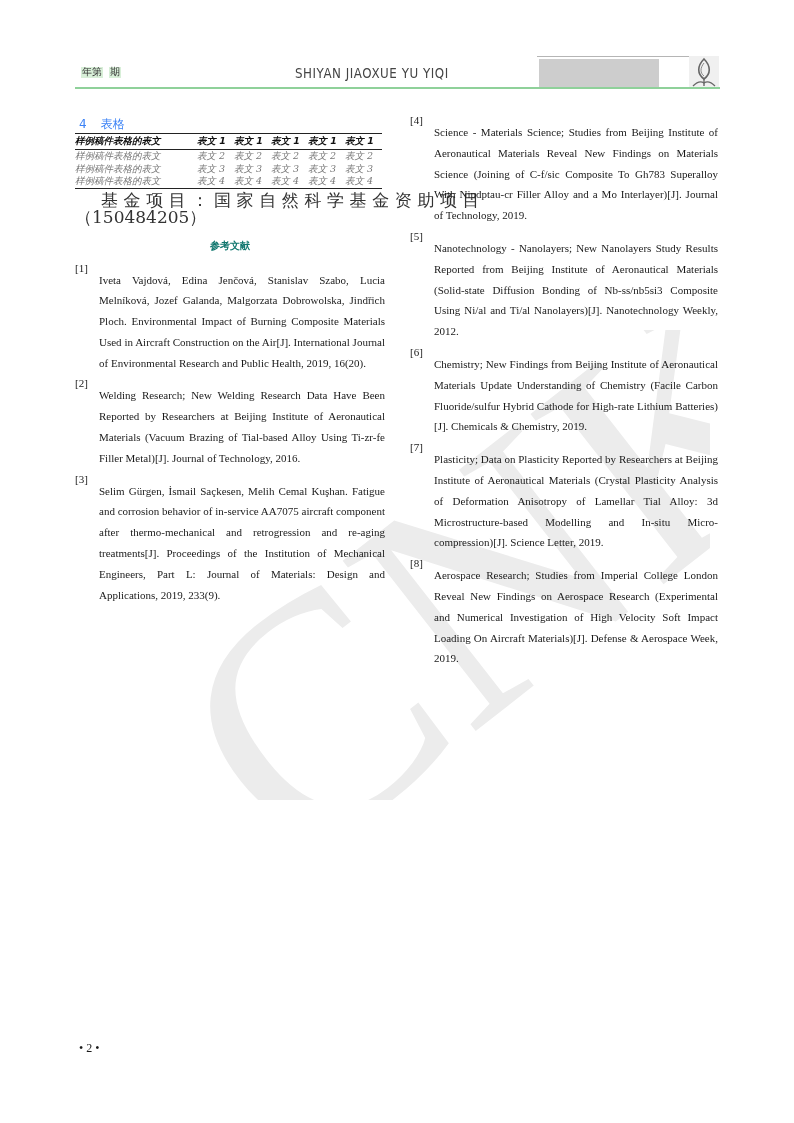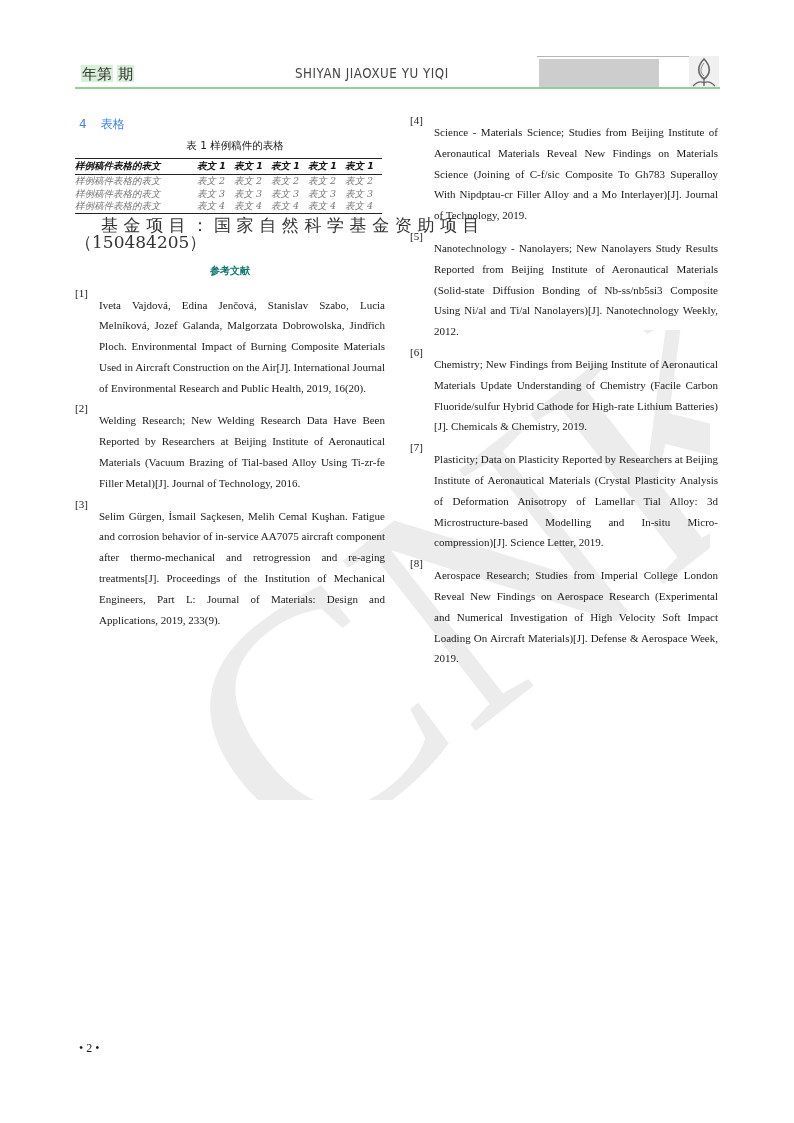--- a/index.html
+++ b/index.html
@@ -7,21 +7,21 @@
          font-family: "Liberation Serif", "DejaVu Serif", serif; color: #1a1a1a; }
 
   
   .watermark { position: absolute; left: 150px; top: 330px; width: 560px; height: 470px;
                pointer-events: none; z-index: 0; }
   .watermark text { font-family: "Liberation Serif", serif; font-size: 330px; fill: #ececec; }
 
   
   .header { position: absolute; left: 75px; top: 56px; width: 645px; height: 32px; z-index: 1; }
   .header .hline { position: absolute; left: 0; right: 0; top: 31px; height: 1.5px; background: #8fd19a; }
-  .issue { position: absolute; left: 6px; top: 9px; font-family: Liberation Sans, sans-serif; font-size: 15px; color: #333; }
+  .issue { position: absolute; left: 6px; top: 9px; font-family: Liberation Mono, monospace; font-size: 10px; color: #333; }
   .issue span { background: #d8efd8; padding: 0 1px; }
   .journal-name { position: absolute; left: 220px; top: 9px; font-family: "DejaVu Sans", sans-serif;
                   font-size: 13.5px; color: #444; letter-spacing: 0.6px; transform: scaleX(0.88); transform-origin: left; }
   .top-rule { position: absolute; left: 462px; top: 0px; width: 182px; height: 1px; background: #b5b5b5; }
   .grey-box { position: absolute; left: 464px; top: 3px; width: 120px; height: 28px; background: #cdcdcd; }
   .logo { position: absolute; left: 614px; top: 0px; width: 30px; height: 32px; background: #f0f0f0; }
 
   
   .col { position: absolute; top: 110px; width: 310px; z-index: 1; }
   .col-left { left: 75px; }
@@ -73,21 +73,20 @@
     </svg>
   </div>
   <div class="hline"></div>
 </div>
 
 <div class="col col-left">
   <div class="section-heading">
     <span class="num">4</span><span>表格</span>
   </div>
 
-  <div class="table-caption">表 1  样例稿件的表格</div>
   <table class="sample">
     <thead>
       <tr>
         <th class="c0">样例稿件表格的表文</th>
         <th>表文 1</th>
         <th>表文 1</th>
         <th>表文 1</th>
         <th>表文 1</th>
         <th>表文 1</th>
       </tr>

